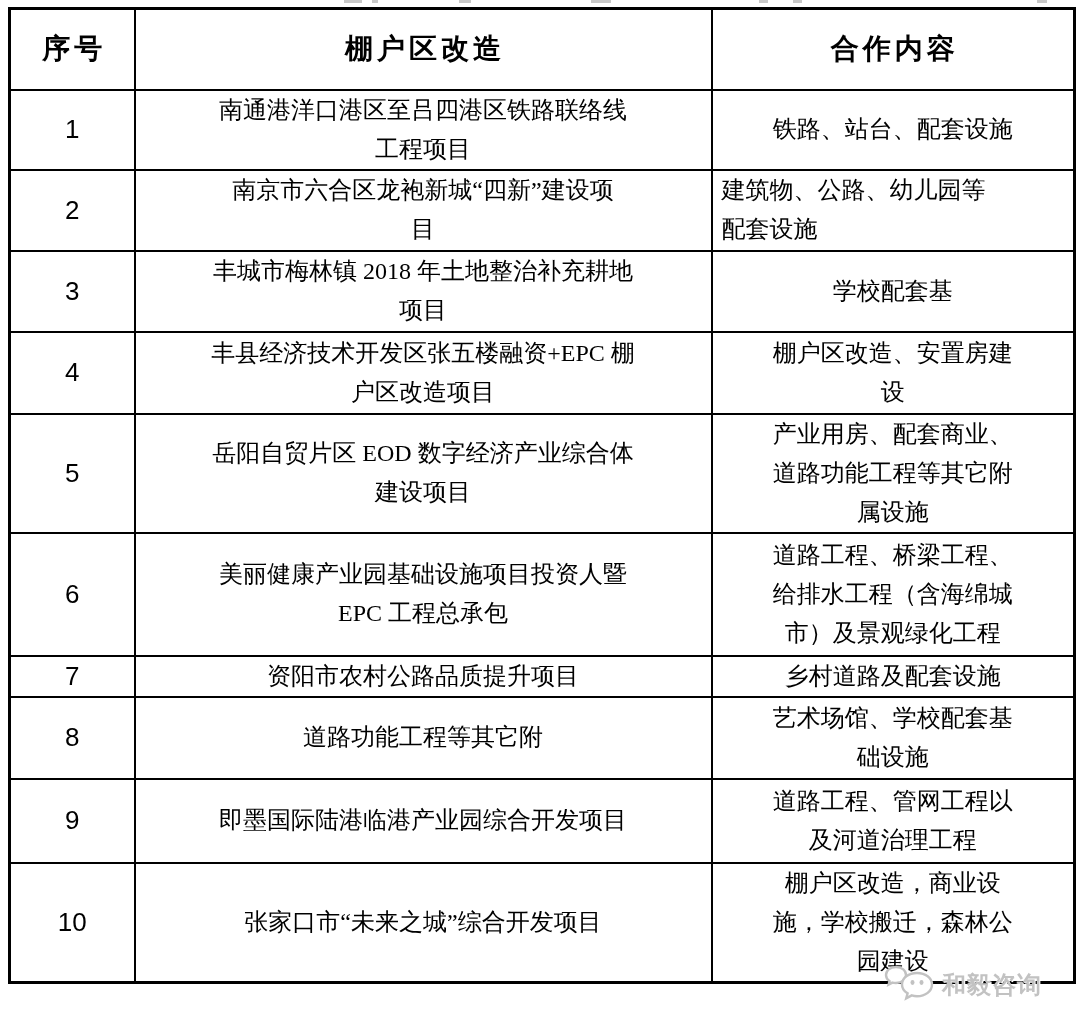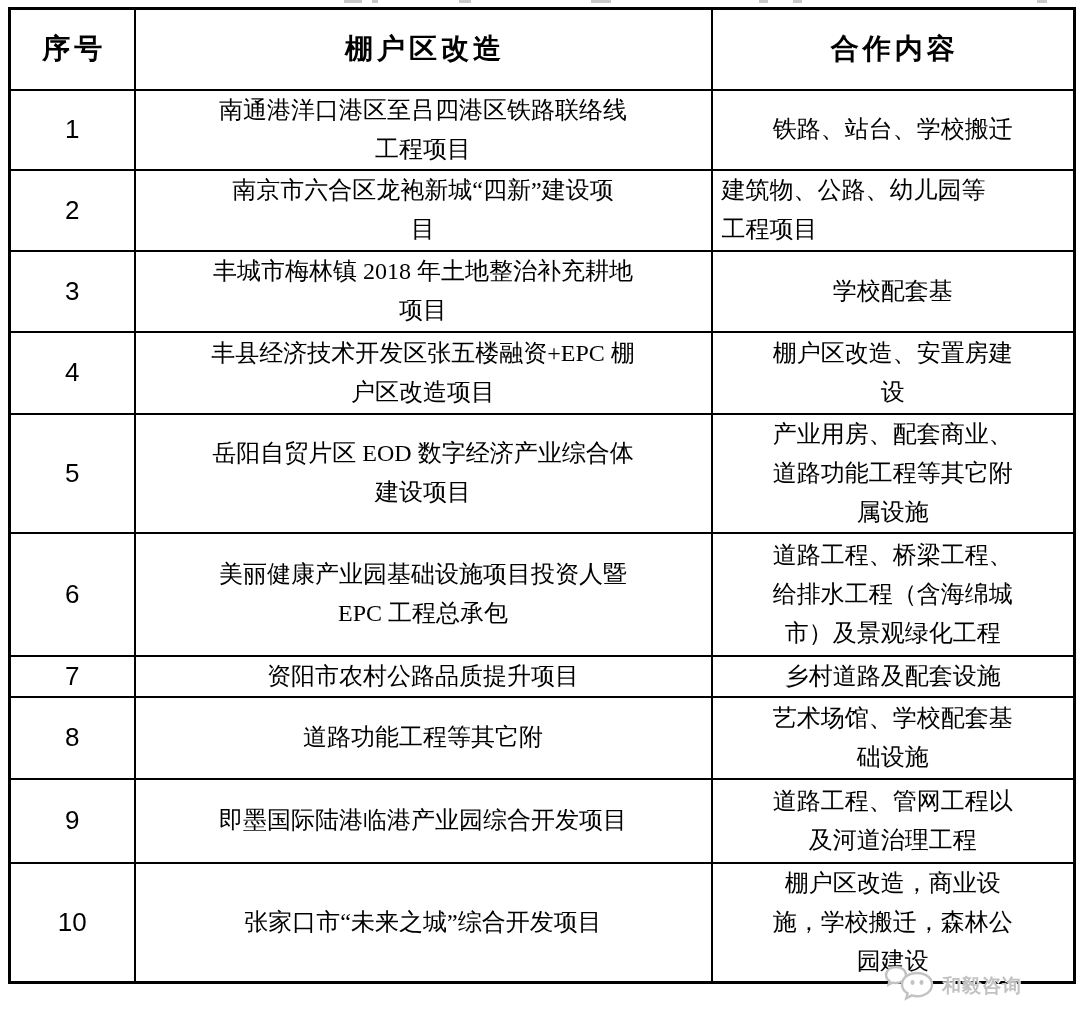--- a/index.html
+++ b/index.html
@@ -76,21 +76,21 @@
     position: absolute;
     left: 884px;
     top: 963px;
     display: flex;
     align-items: center;
     gap: 4px;
     z-index: 5;
   }
   .watermark .wm-label {
     font-family: "Liberation Sans", sans-serif;
-    font-size: 19px;
+    font-size: 24px;
     font-weight: bold;
     letter-spacing: 1px;
     color: #c2c2c2;
     text-shadow: 1px 1px 0 #ffffff;
     line-height: 1;
   }
 
   
   .artifact {
     position: absolute;
@@ -120,28 +120,28 @@
   <tbody>
       <tr class="rh-head">
     <th class="hdr">序号</th>
     <th class="hdr">棚户区改造</th>
     <th class="hdr">合作内容</th>
   </tr>
   <tr class="rh-r1">
     <td class="serial">1</td>
     <td class="name">南通港洋口港区至吕四港区铁路联络线
 工程项目</td>
-    <td class="content">铁路、站台、学校搬迁</td>
+    <td class="content">铁路、站台、配套设施</td>
   </tr>
   <tr class="rh-r2">
     <td class="serial">2</td>
     <td class="name">南京市六合区龙袍新城“四新”建设项
 目</td>
     <td class="content left">建筑物、公路、幼儿园等
-工程项目</td>
+配套设施</td>
   </tr>
   <tr class="rh-r3">
     <td class="serial">3</td>
     <td class="name">丰城市梅林镇 2018 年土地整治补充耕地
 项目</td>
     <td class="content">学校配套基</td>
   </tr>
   <tr class="rh-r4">
     <td class="serial">4</td>
     <td class="name">丰县经济技术开发区张五楼融资+EPC 棚

